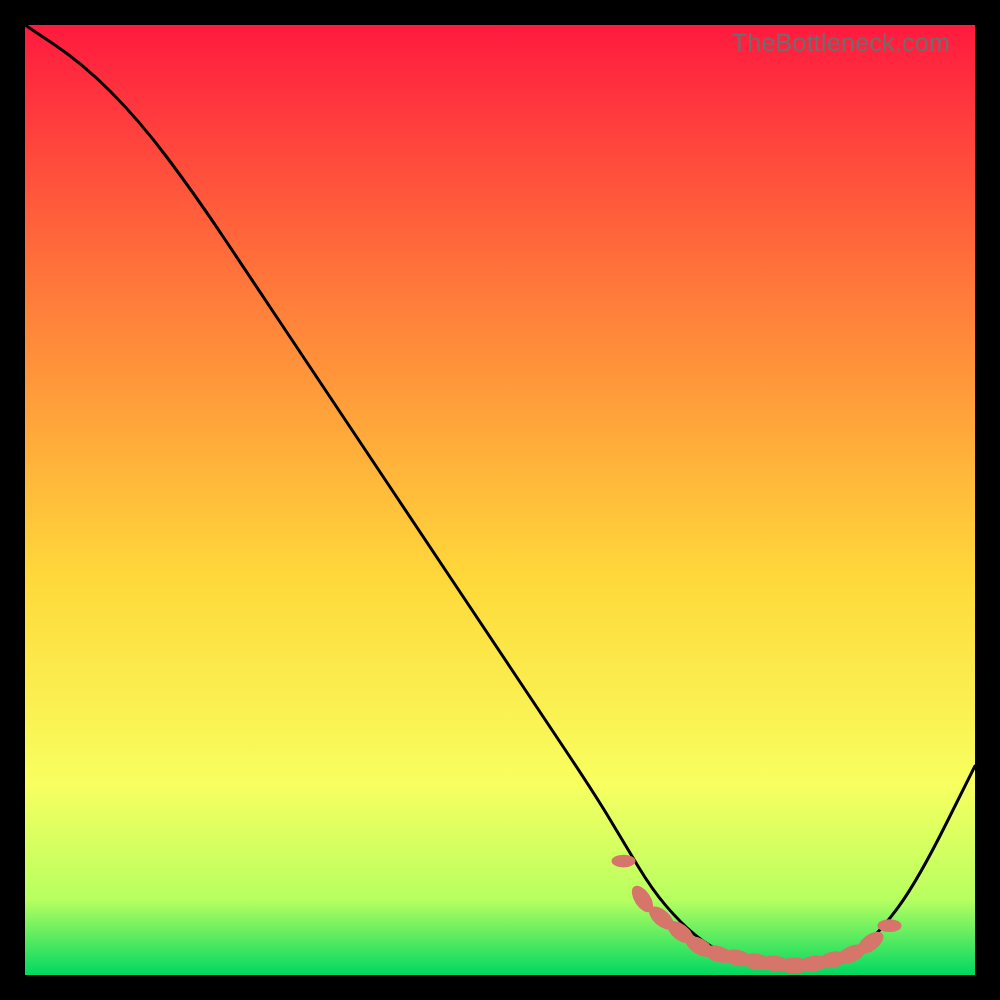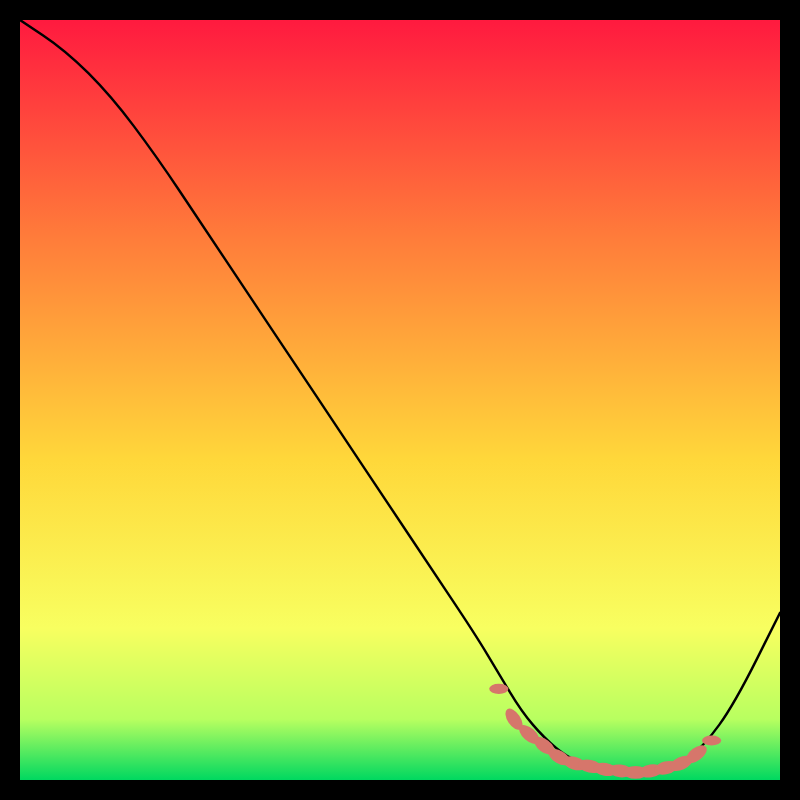--- a/index.html
+++ b/index.html
@@ -31,20 +31,21 @@
   }
   svg {
     display: block;
   }
 </style>
 </head>
 <body>
 
 <div class="frame">
 
+  <div class="watermark">TheBottleneck.com</div>
 
   <svg id="chart-svg" width="760" height="760" viewBox="0 0 760 760">
     <defs>
       <linearGradient id="bg-grad" x1="0" y1="0" x2="0" y2="1">
         <stop id="g0" offset="0%" stop-color="#ff1a3f"></stop>
         <stop id="g1" offset="28%" stop-color="#ff7a3a"></stop>
         <stop id="g2" offset="58%" stop-color="#ffd83a"></stop>
         <stop id="g3" offset="80%" stop-color="#f8ff60"></stop>
         <stop id="g4" offset="92%" stop-color="#b8ff60"></stop>
         <stop id="g5" offset="100%" stop-color="#00d860"></stop>

